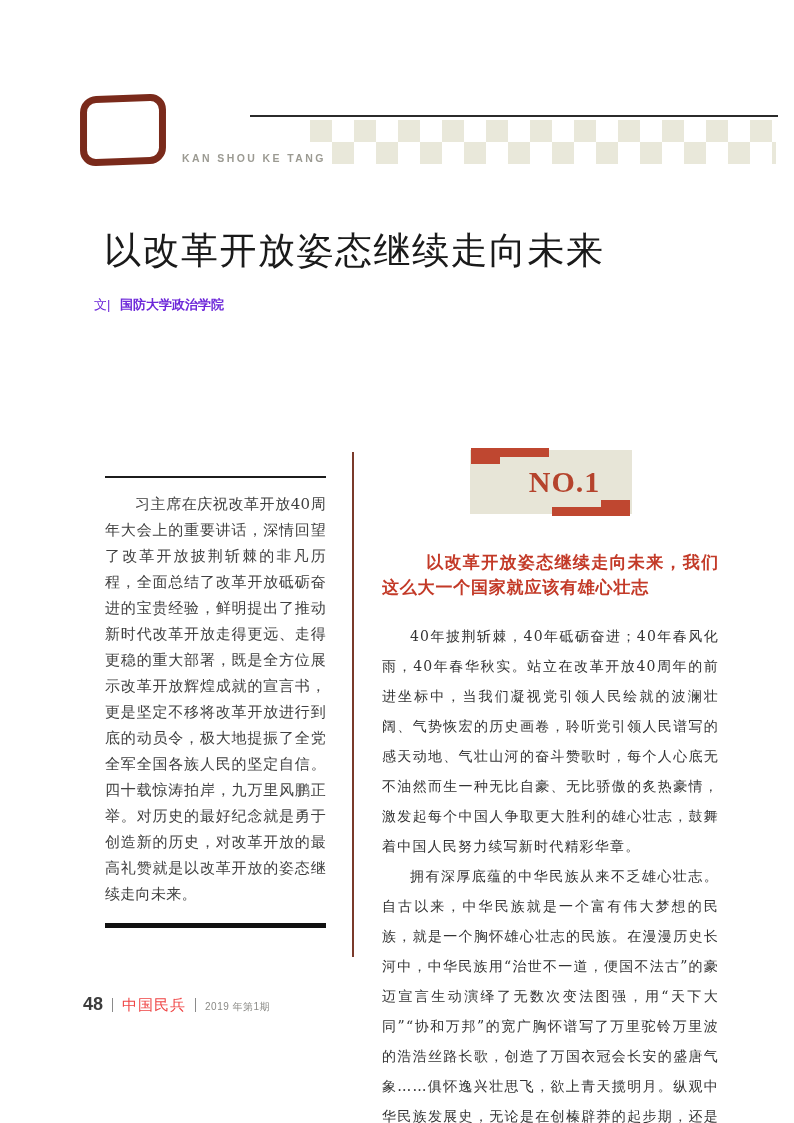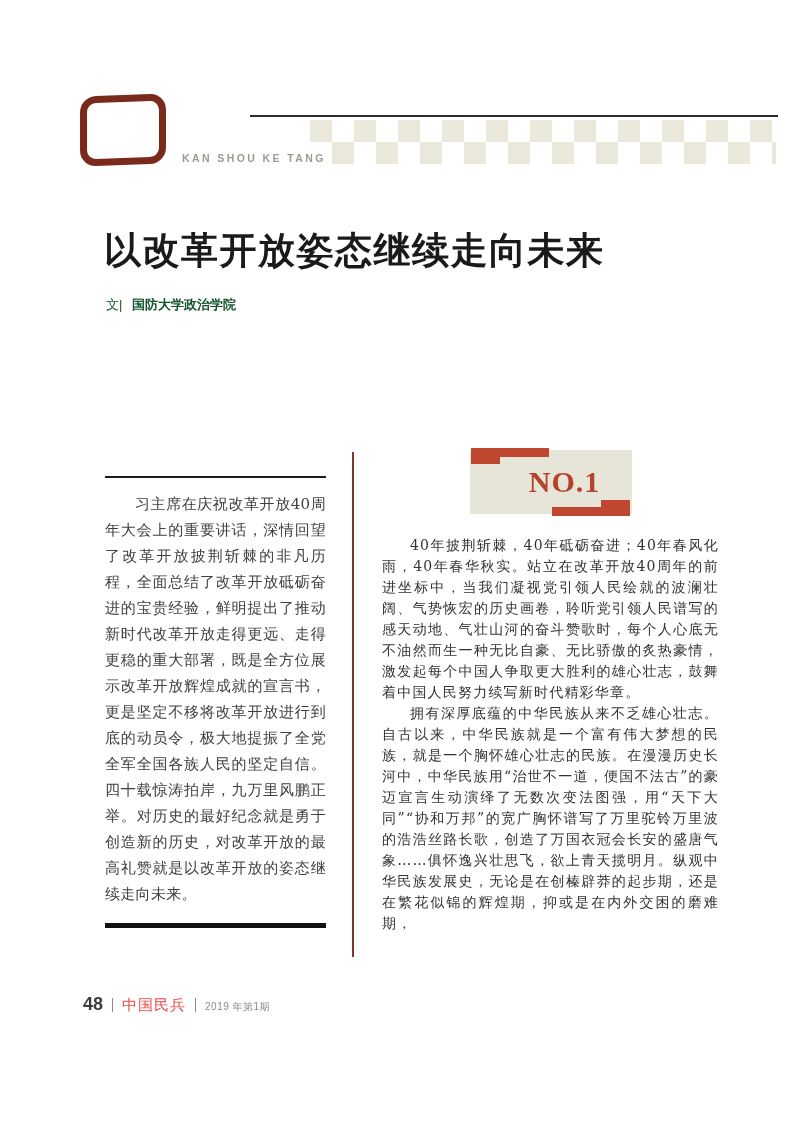--- a/index.html
+++ b/index.html
@@ -32,24 +32,24 @@
   }
   .checkerboard {
     position:absolute; left:310px; top:120px; width:466px; height:44px;
     background-image:conic-gradient(#e9e8da 25%, transparent 0 50%, #e9e8da 0 75%, transparent 0);
     background-size:44px 44px; background-position:22px 0;
   }
 
   
   .article-title {
     position:absolute; left:104px; top:226px; width:640px;
-    font-size:37px; font-weight:bold; color:#1a1a1a; letter-spacing:1.5px;
+    font-size:37px; font-weight:normal; color:#1a1a1a; letter-spacing:1.5px;
     font-family:"Liberation Sans", sans-serif;
   }
-  .byline { position:absolute; left:106px; top:296px; font-size:13px; color:#14532d; }
+  .byline { position:absolute; left:94px; top:296px; font-size:13px; color:#6d28d9; }
   .byline .prefix { font-weight:normal; margin-right:6px; }
   .byline .author { font-weight:bold; }
 
   
   .intro-col {
     position:absolute; left:105px; top:476px; width:221px;
   }
   .rule-thin { width:100%; height:2px; background:#1c1c1c; }
   .intro-text {
     margin-top:13px;
@@ -82,21 +82,21 @@
 
   .section-heading {
     margin-top:36px;
     font-size:17px; font-weight:bold; color:#c33a28;
     line-height:25px; text-align:justify; text-indent:2.6em; letter-spacing:0.8px;
     font-family:"Liberation Sans", sans-serif;
   }
   .body-text { margin-top:21px; }
   .body-para {
     font-family:"DejaVu Serif","Liberation Serif",serif;
-    font-size:14px; line-height:21px; color:#333333;
+    font-size:14px; line-height:30px; color:#333333;
     text-align:justify; text-indent:2em; letter-spacing:1.2px;
   }
 
   
   .footer {
     position:absolute; left:70px; top:994px;
     display:flex; align-items:baseline; color:#4a4a4a;
   }
   .footer .pageno { font-size:18px; font-weight:bold; color:#3c3c3c;margin-left:13px; }
   .footer .sep { width:1px; height:14px; background:#8a8a8a; margin:0 9px; align-self:center; }
@@ -128,20 +128,21 @@
   <div class="col-divider"></div>
 
   <section class="main-col">
     <div class="no-badge">
       <span class="bar bar-tl-thin"></span>
       <span class="bar bar-tl-thick"></span>
       <span class="no-text">NO.1</span>
       <span class="bar bar-br-thin"></span>
       <span class="bar bar-br-thick"></span>
     </div>
+    <h2 class="section-heading">以改革开放姿态继续走向未来，我们这么大一个国家就应该有雄心壮志</h2>
     <div class="body-text">
       <p class="body-para">40年披荆斩棘，40年砥砺奋进；40年春风化雨，40年春华秋实。站立在改革开放40周年的前进坐标中，当我们凝视党引领人民绘就的波澜壮阔、气势恢宏的历史画卷，聆听党引领人民谱写的感天动地、气壮山河的奋斗赞歌时，每个人心底无不油然而生一种无比自豪、无比骄傲的炙热豪情，激发起每个中国人争取更大胜利的雄心壮志，鼓舞着中国人民努力续写新时代精彩华章。</p>
       <p class="body-para">拥有深厚底蕴的中华民族从来不乏雄心壮志。自古以来，中华民族就是一个富有伟大梦想的民族，就是一个胸怀雄心壮志的民族。在漫漫历史长河中，中华民族用“治世不一道，便国不法古”的豪迈宣言生动演绎了无数次变法图强，用“天下大同”“协和万邦”的宽广胸怀谱写了万里驼铃万里波的浩浩丝路长歌，创造了万国衣冠会长安的盛唐气象……俱怀逸兴壮思飞，欲上青天揽明月。纵观中华民族发展史，无论是在创榛辟莽的起步期，还是在繁花似锦的辉煌期，抑或是在内外交困的磨难期，</p>
     </div>
   </section>
 
   <footer class="footer">
     <span class="pageno">48</span>
     <span class="sep"></span>
     <span class="mag">中国民兵</span>

